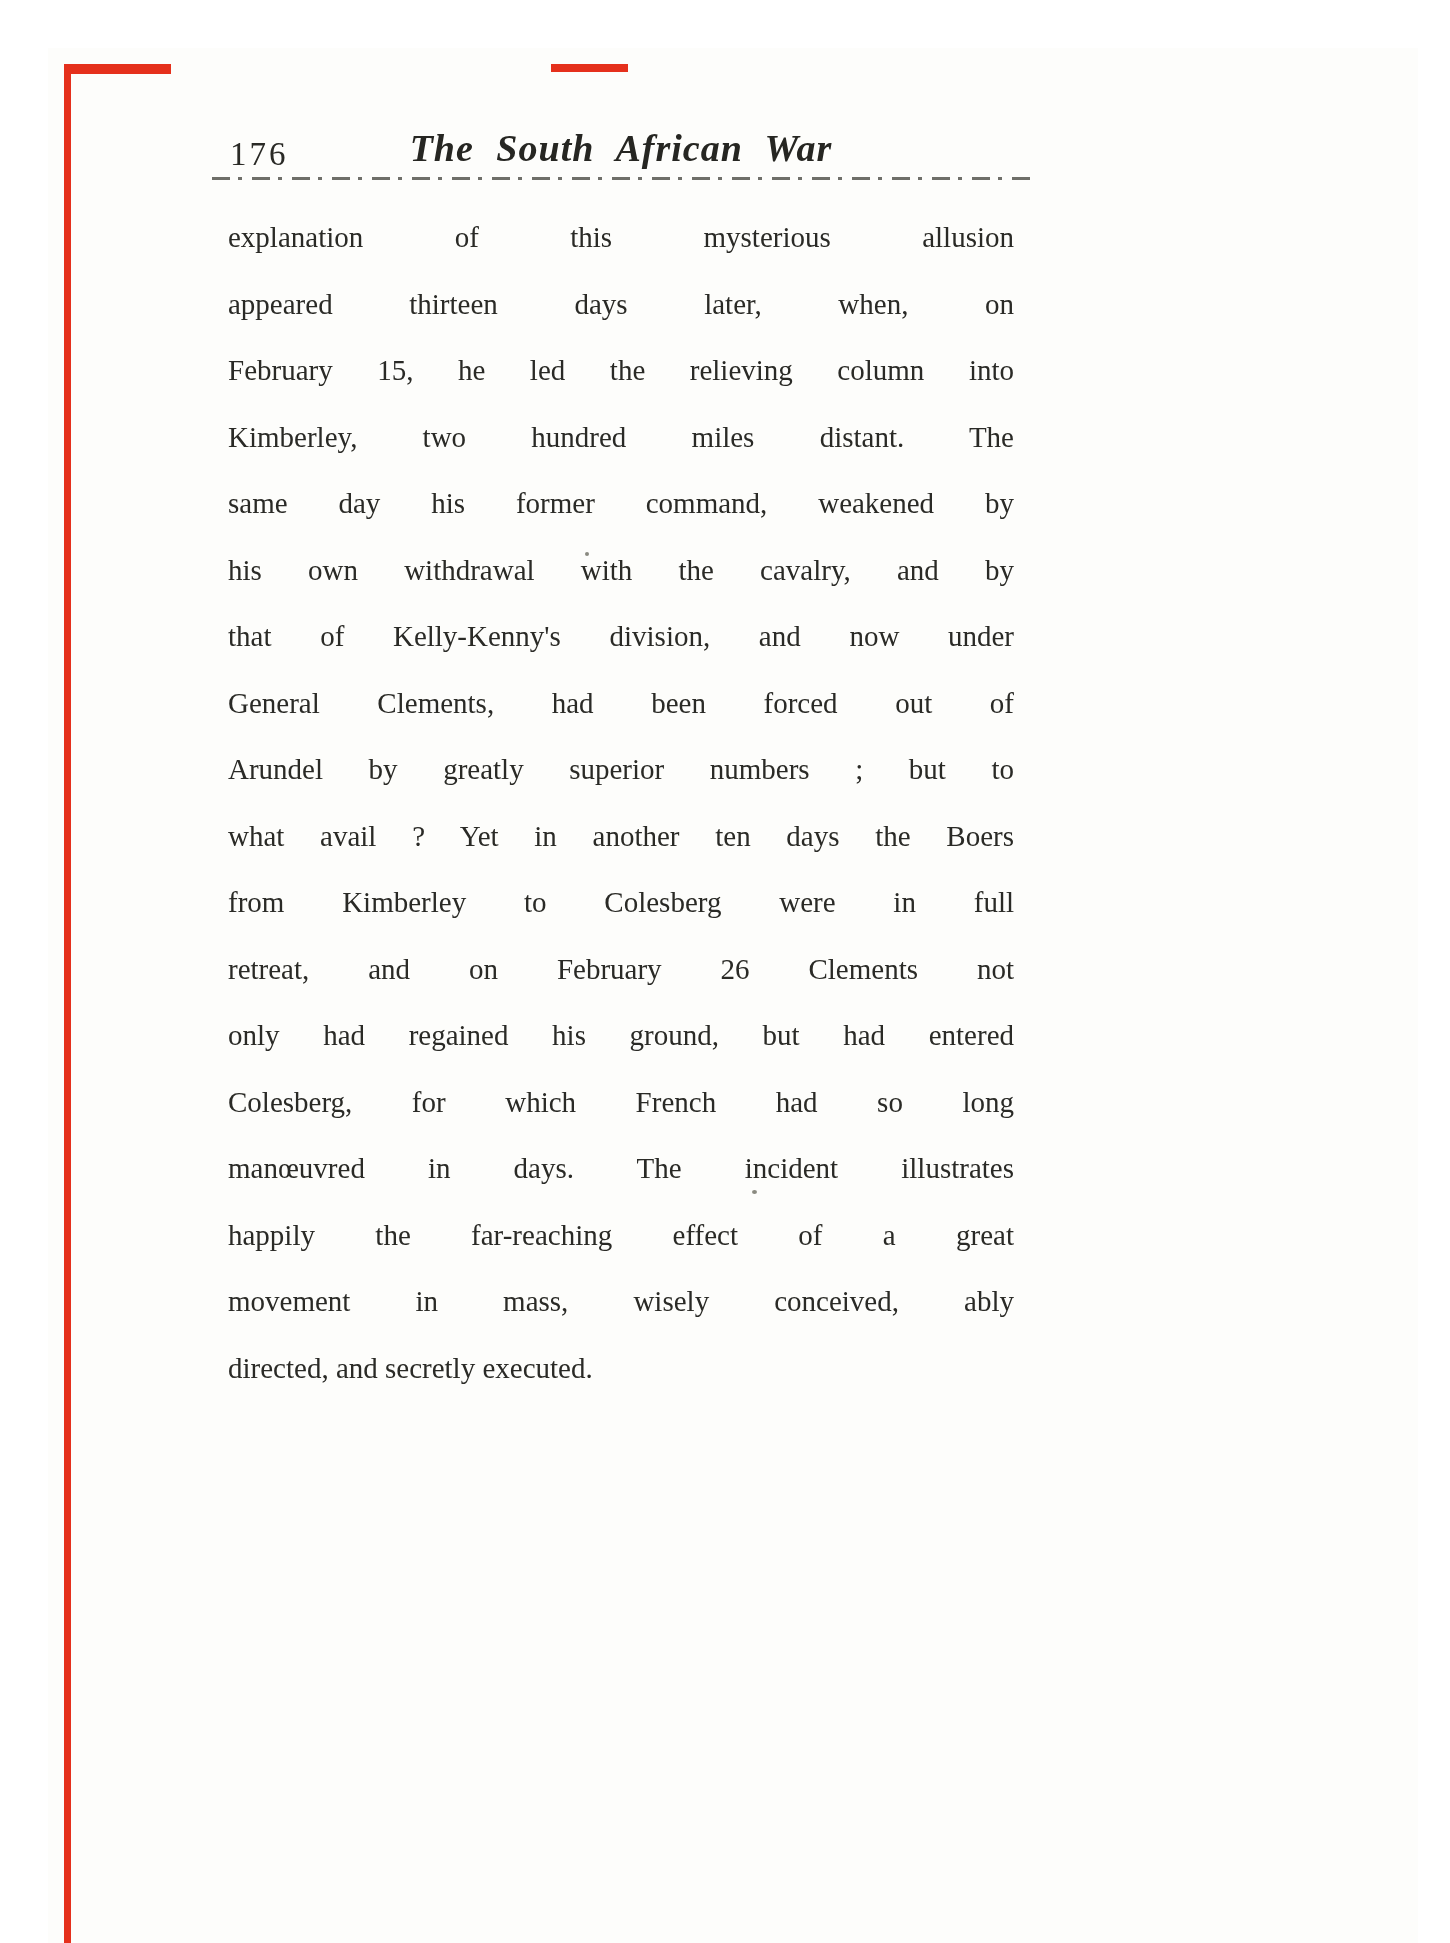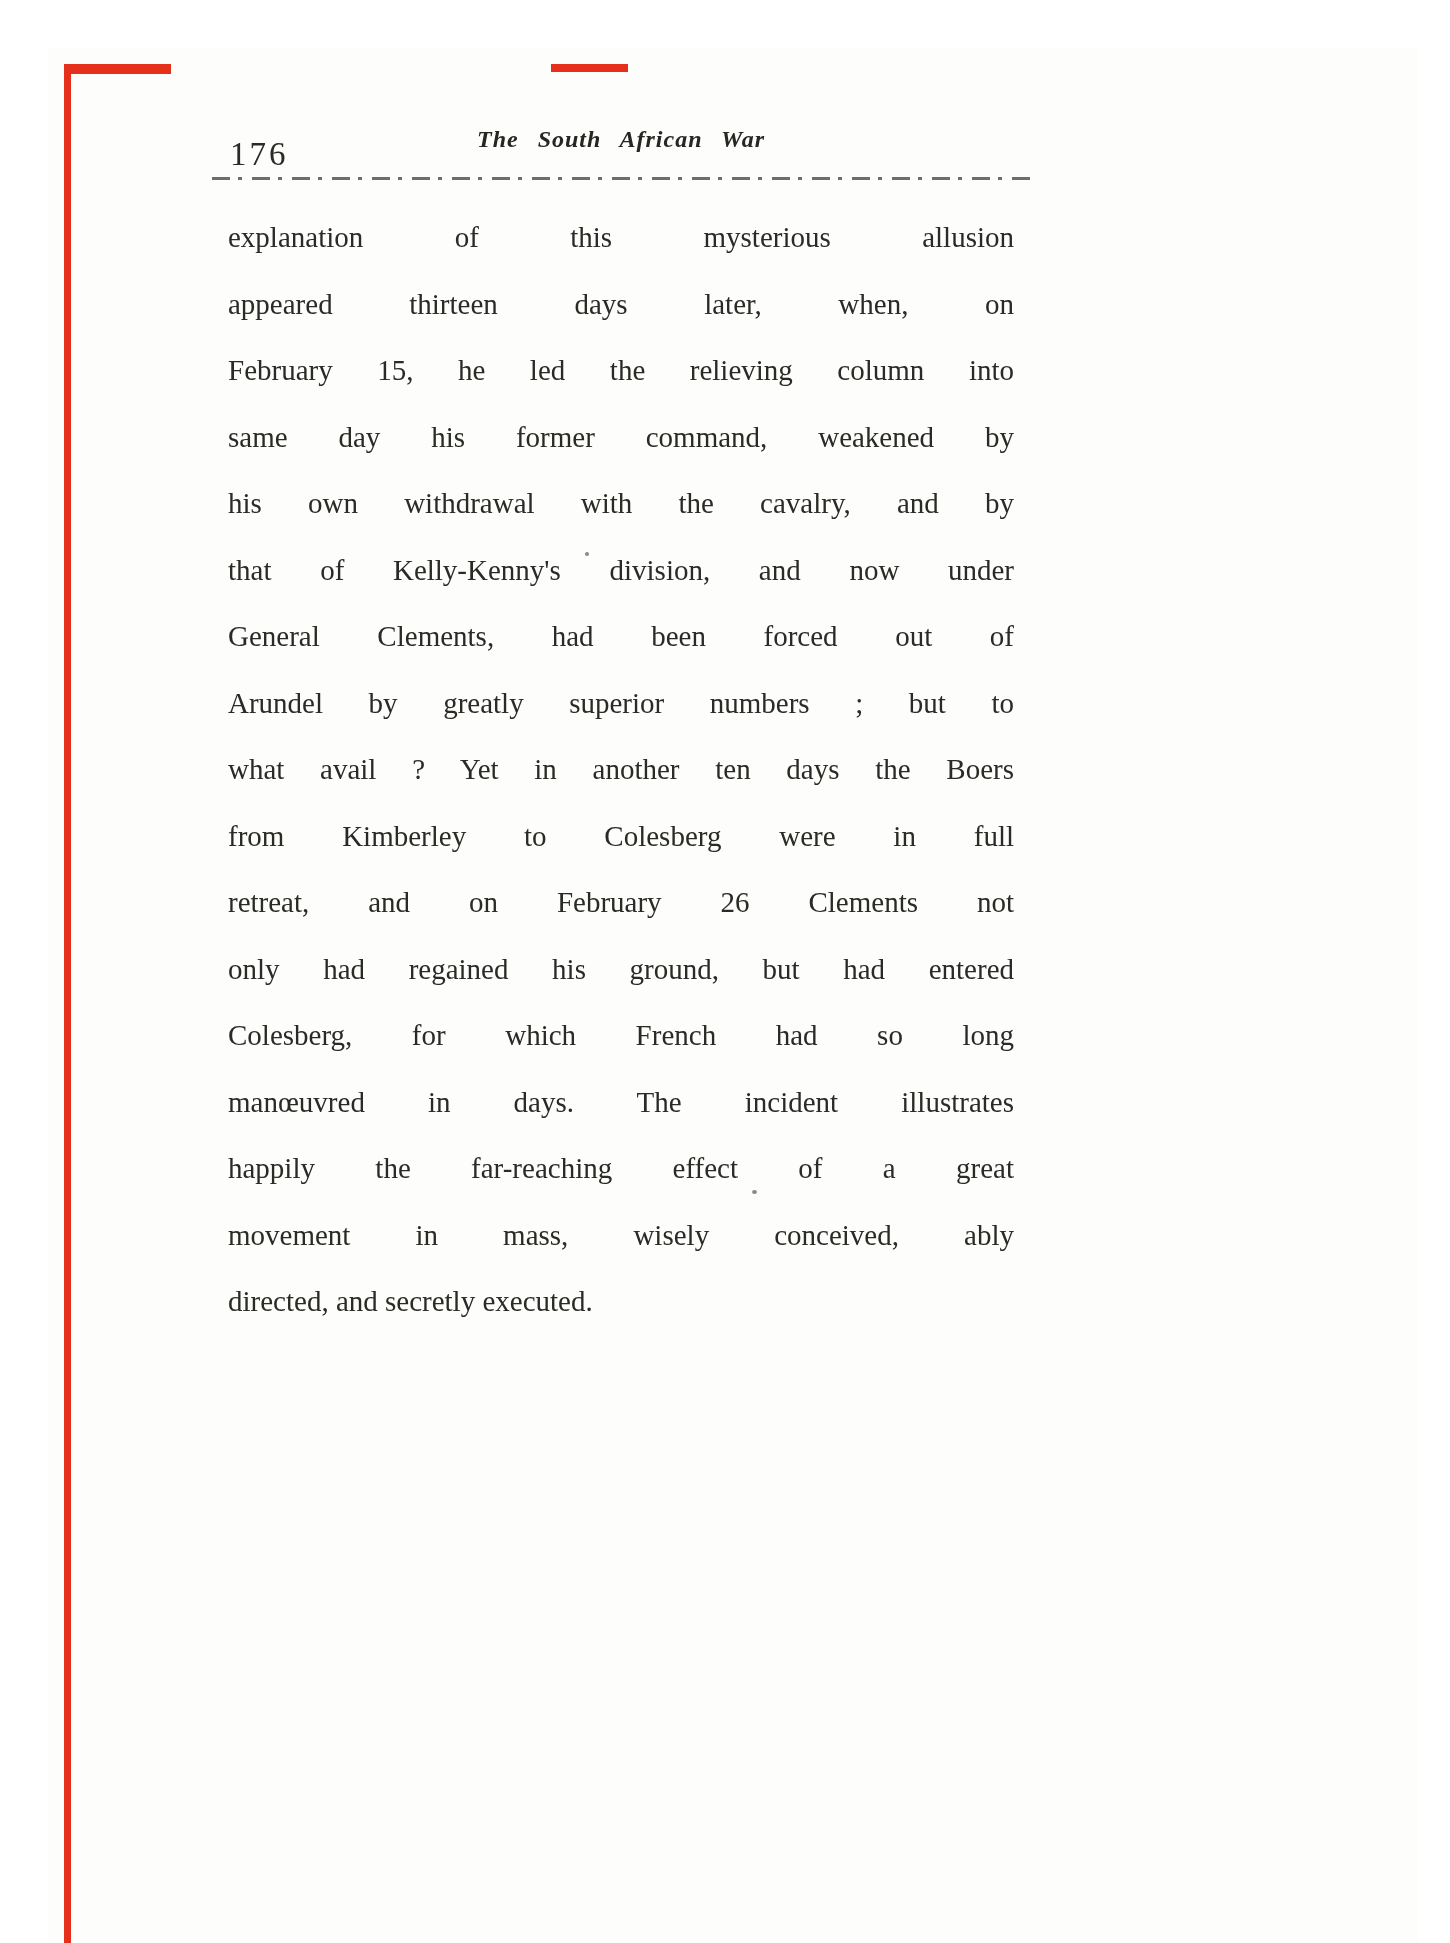--- a/index.html
+++ b/index.html
@@ -39,21 +39,21 @@
     top: 10px;
     font-size: 33px;
     letter-spacing: 3px;
     color: var(--ink);
   }
   .title {
     display: block;
     text-align: center;
     font-style: italic;
     font-weight: 600;
-    font-size: 24px;
+    font-size: 38px;
     letter-spacing: 1px;
     word-spacing: 12px;
     color: #262622;
   }
   .rule {
     position: absolute;
     left: 148px;
     top: 113px;
     width: 818px;
     height: 3px;
@@ -102,20 +102,21 @@
     <span class="pagenum">176</span>
     <span class="title">The South African War</span>
   </header>
 
   <div class="rule"></div>
 
   <main class="body">
       <div class="line">explanation of this mysterious allusion</div>
       <div class="line">appeared thirteen days later, when, on</div>
       <div class="line">February 15, he led the relieving column into</div>
+      <div class="line">Kimberley, two hundred miles distant.  The</div>
       <div class="line">same day his former command, weakened by</div>
       <div class="line">his own withdrawal with the cavalry, and by</div>
       <div class="line">that of Kelly-Kenny's division, and now under</div>
       <div class="line">General Clements, had been forced out of</div>
       <div class="line">Arundel by greatly superior numbers ; but to</div>
       <div class="line">what avail ?  Yet in another ten days the Boers</div>
       <div class="line">from Kimberley to Colesberg were in full</div>
       <div class="line">retreat, and on February 26 Clements not</div>
       <div class="line">only had regained his ground, but had entered</div>
       <div class="line">Colesberg, for which French had so long</div>

